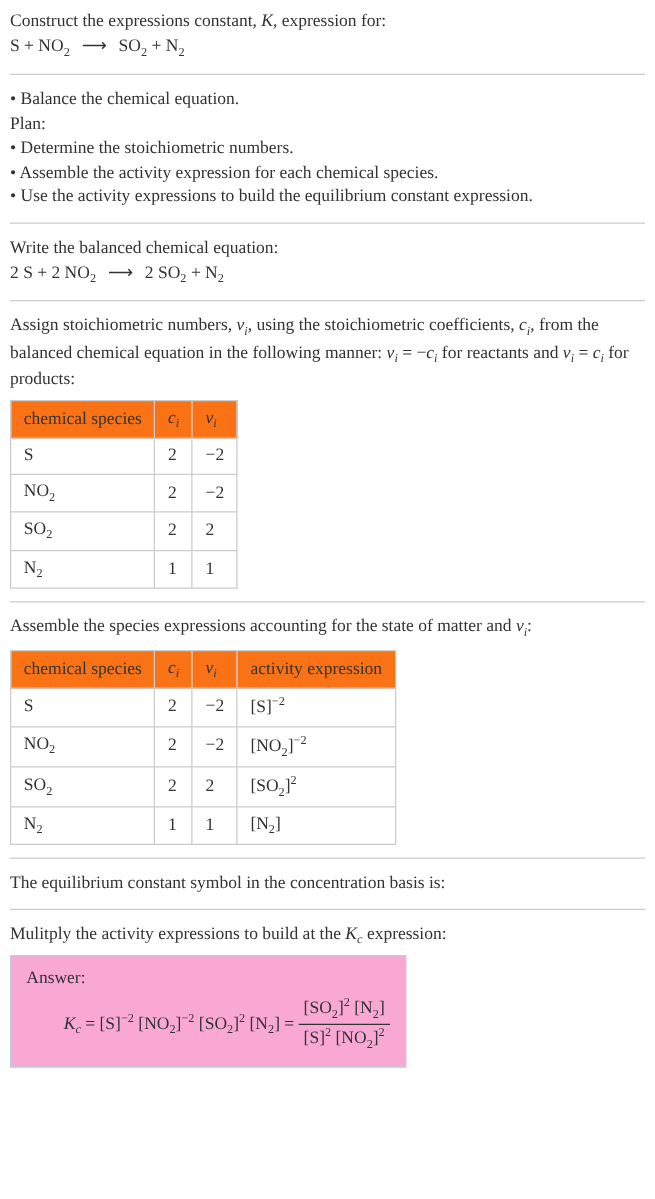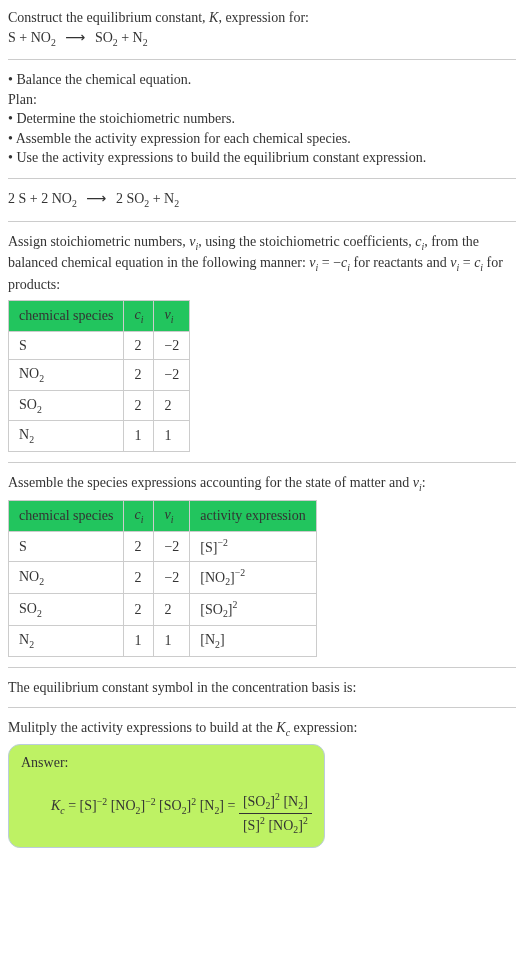--- a/index.html
+++ b/index.html
@@ -24,47 +24,47 @@
   border-collapse: collapse;
   margin-top: 6px;
 }
 table.data th, table.data td {
   border: 1px solid #ccc;
   padding: 4px 10px;
   text-align: left;
   font-weight: normal;
 }
 table.data th {
-  background: #22c55e;
+  background: #f97316;
 }
 .answerbox {
   border: 1px solid #bcd;
-  background: #bef264;
-  border-radius: 12px;
+  background: #f9a8d4;
+  border-radius: 0;
   padding: 8px 12px 10px 12px;
   display: inline-block;
   margin-top: 4px;
 }
 .frac {
   display: inline-block;
   vertical-align: middle;
   text-align: center;
 }
-.frac .num { display:block; border-bottom:1px solid #333; padding:0 4px;margin-top:13px; }
+.frac .num { display:block; border-bottom:1px solid #333; padding:0 4px; }
 .frac .den { display:block; padding:0 4px;text-align:right; }
 </style>
 </head>
 <body>
 
 
 
 
 <div>
   <div>
-    <span>Construct the equilibrium constant, </span><span class="ital">K</span><span>, expression for:</span>
+    <span>Construct the expressions constant, </span><span class="ital">K</span><span>, expression for:</span>
   </div>
   <div>
     <span>S + NO</span><span class="sub">2</span>
     <span class="arrow">⟶</span>
     <span> SO</span><span class="sub">2</span><span> + N</span><span class="sub">2</span>
   </div>
 </div>
 
 <hr>
 
@@ -74,20 +74,21 @@
   <div>Plan:</div>
   <div>• Determine the stoichiometric numbers.</div>
   <div>• Assemble the activity expression for each chemical species.</div>
   <div>• Use the activity expressions to build the equilibrium constant expression.</div>
 </div>
 
 <hr>
 
 
 <div>
+  <div>Write the balanced chemical equation:</div>
   <div>
     <span>2 S + 2 NO</span><span class="sub">2</span>
     <span class="arrow">⟶</span>
     <span> 2 SO</span><span class="sub">2</span><span> + N</span><span class="sub">2</span>
   </div>
 </div>
 
 <hr>
 
 

